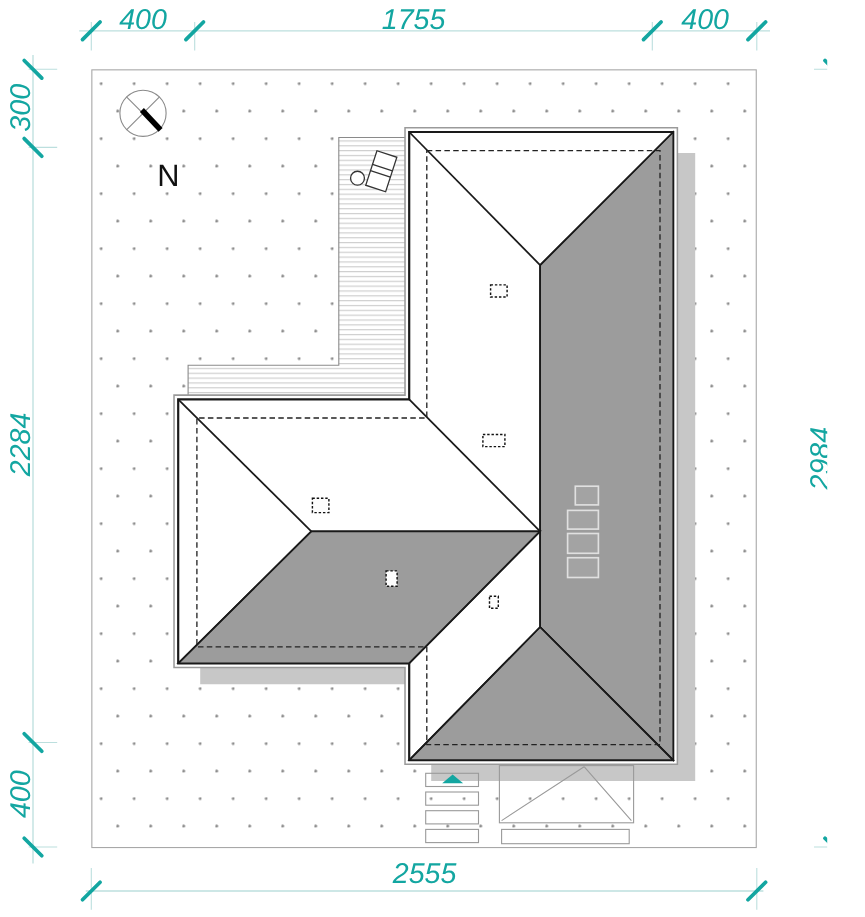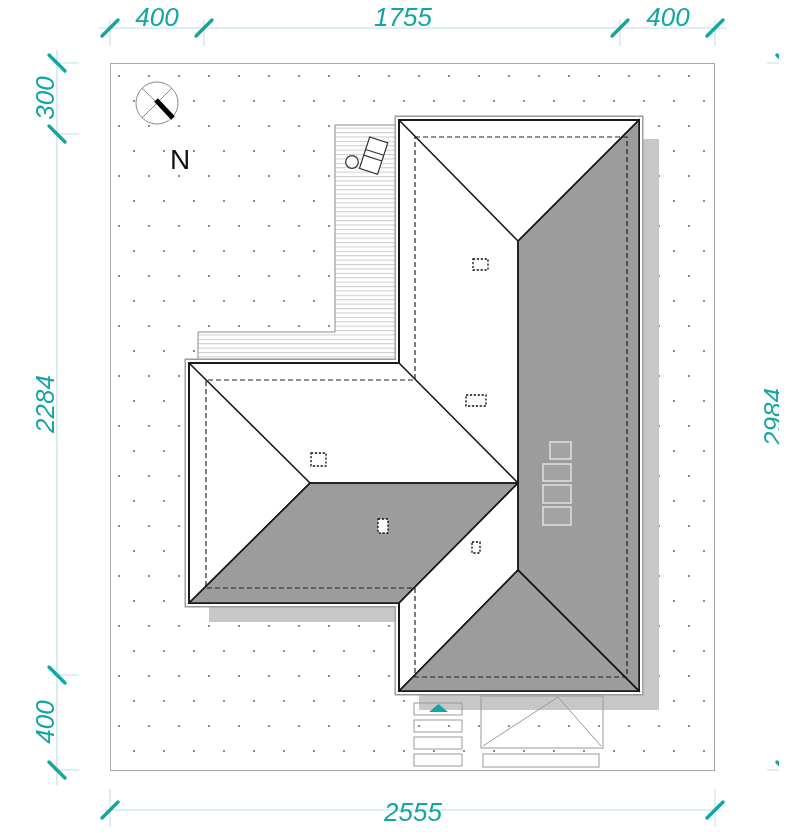--- a/index.html
+++ b/index.html
@@ -9,21 +9,20 @@
     --outline-black:#1a1a1a;
     --dim-line-pale:#bcdfde;
     --site-dot-gray:#8d8d8d;
     --site-border-gray:#a8a8a8;
     --thin-gray:#9a9a9a;
   }
   html,body{margin:0;padding:0;background:#ffffff;}
   .canvas{
     position:relative;width:752px;height:834px;background:#ffffff;overflow:hidden;
     font-family:"Liberation Sans",sans-serif;
-    margin-left:27px;
   }
   .site{
     position:absolute;left:83px;top:63px;width:605px;height:708px;
     box-sizing:border-box;border:1px solid var(--site-border-gray);
     background-color:#ffffff;
     background-image:
       radial-gradient(circle at 8px 12px, var(--site-dot-gray) 1.1px, rgba(0,0,0,0) 1.5px),
       radial-gradient(circle at 23px 37px, var(--site-dot-gray) 1.1px, rgba(0,0,0,0) 1.5px);
     background-size:30px 50px;
   }
@@ -164,17 +163,17 @@
   <div class="dim-label" style="left:130px;top:17px">400</div>
   <div class="dim-label" style="left:376px;top:17px">1755</div>
   <div class="dim-label" style="left:641px;top:17px">400</div>
 
   <div class="dim-label vert" style="left:18px;top:98px">300</div>
   <div class="dim-label vert" style="left:18px;top:404px">2284</div>
   <div class="dim-label vert" style="left:18px;top:722px">400</div>
 
   <div class="dim-label vert" style="left:746px;top:417px">2984</div>
 
-  <div class="dim-label" style="left:386px;top:812px">2555</div>
+  <div class="dim-label" style="left:386px;top:794px">2555</div>
 
   <div class="north-label" style="left:153px;top:160px">N</div>
 
 </div>
 
 </body></html>

